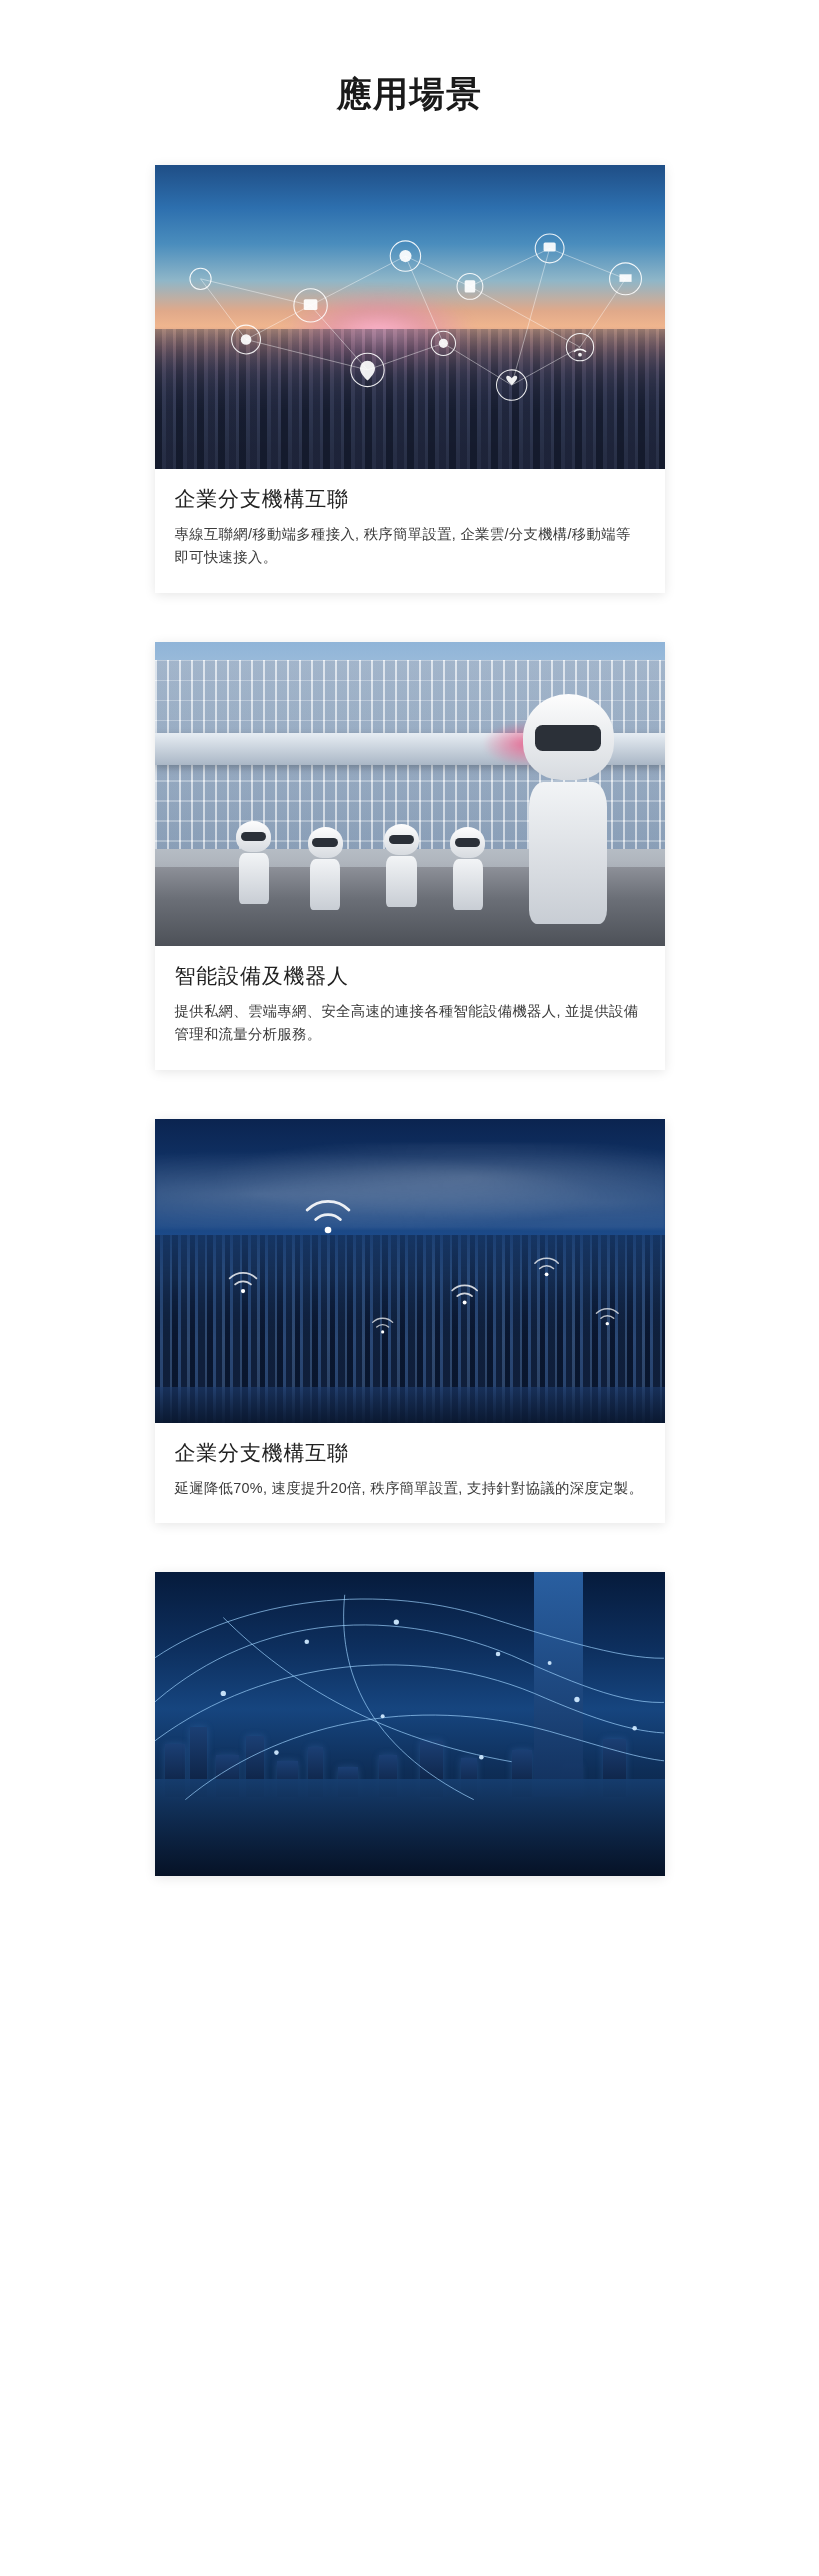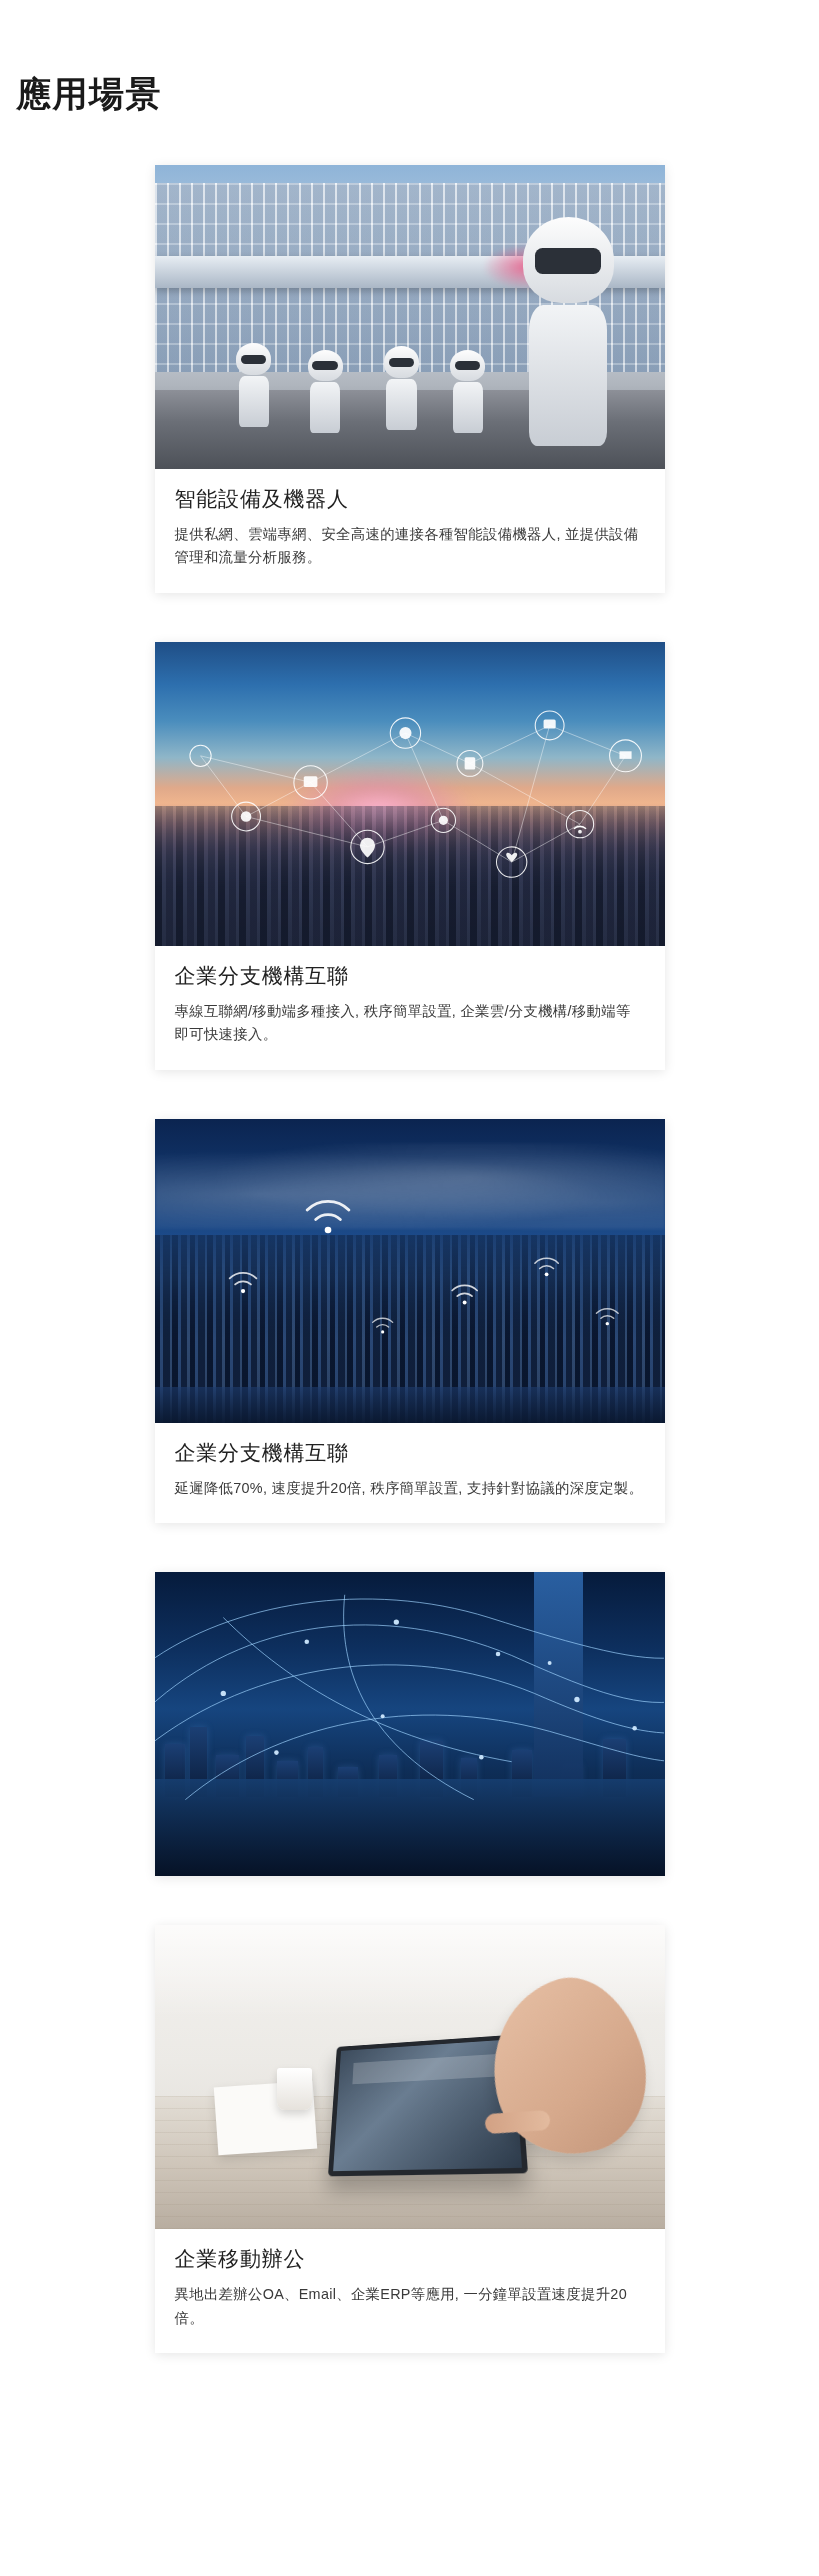--- a/index.html
+++ b/index.html
@@ -15,25 +15,26 @@
   }
   .page {
     width: 819px;
     min-height: 2576px;
     background: #ffffff;
     position: relative;
     box-sizing: border-box;
     padding-top: 73px;
   }
   .page-title {
+    text-align: center;
     font-size: 35px;
     font-weight: bold;
     color: #1a1a1a;
     letter-spacing: 1.5px;
-    margin: 0 0 50px 16px;
+    margin: 0 0 50px 0;
     line-height: 1.2;
   }
   .cards {
     width: 510px;
     margin: 0 auto;
     display: flex;
     flex-direction: column;
     gap: 49px;
   }
   .card {
@@ -304,53 +305,20 @@
   }
 </style>
 </head>
 <body>
 
 <div class="page">
 
   <h1 class="page-title">應用場景</h1>
 
   <div class="cards">
-
-    <div class="card">
-      <div class="card-image img-robots">
-        <div class="bld"></div>
-        <div class="canopy"></div>
-        <div class="pinkglow"></div>
-        <div class="ground"></div>
-        <div class="robot big">
-          <div class="head"></div>
-          <div class="body"></div>
-        </div>
-        <div class="robot small" style="left:16%;">
-          <div class="head"></div>
-          <div class="body"></div>
-        </div>
-        <div class="robot small" style="left:30%; bottom:12%;">
-          <div class="head"></div>
-          <div class="body"></div>
-        </div>
-        <div class="robot small" style="left:45%; bottom:13%;">
-          <div class="head"></div>
-          <div class="body"></div>
-        </div>
-        <div class="robot small" style="left:58%; bottom:12%;">
-          <div class="head"></div>
-          <div class="body"></div>
-        </div>
-      </div>
-      <div class="card-body">
-        <div class="card-title">智能設備及機器人</div>
-        <p class="card-desc">提供私網、雲端專網、安全高速的連接各種智能設備機器人, 並提供設備管理和流量分析服務。</p>
-      </div>
-    </div>
 
     <div class="card">
       <div class="card-image img-city-network">
         <div class="glow"></div>
         <div class="skyline"></div>
         <svg class="net-svg" viewBox="0 0 672 400">
           <g stroke="#ffffff" stroke-opacity="0.55" stroke-width="1" fill="none">
             <path d="M60 150 L205 185 L330 120 L415 160 L520 110 L620 150"></path>
             <path d="M205 185 L280 270 L380 235 L470 290 L560 240"></path>
             <path d="M330 120 L380 235"></path>
@@ -383,20 +351,53 @@
             <circle cx="380" cy="235" r="6"></circle>
             <path d="M470 281 c4 -7 14 -3 0 9 c-14 -12 -4 -16 0 -9 z"></path>
             <path d="M552 246 a12 12 0 0 1 16 0" stroke="#ffffff" stroke-width="2" fill="none"></path>
             <circle cx="560" cy="250" r="2.5"></circle>
           </g>
         </svg>
       </div>
       <div class="card-body">
         <div class="card-title">企業分支機構互聯</div>
         <p class="card-desc">專線互聯網/移動端多種接入, 秩序簡單設置, 企業雲/分支機構/移動端等即可快速接入。</p>
+      </div>
+    </div>
+
+    <div class="card">
+      <div class="card-image img-robots">
+        <div class="bld"></div>
+        <div class="canopy"></div>
+        <div class="pinkglow"></div>
+        <div class="ground"></div>
+        <div class="robot big">
+          <div class="head"></div>
+          <div class="body"></div>
+        </div>
+        <div class="robot small" style="left:16%;">
+          <div class="head"></div>
+          <div class="body"></div>
+        </div>
+        <div class="robot small" style="left:30%; bottom:12%;">
+          <div class="head"></div>
+          <div class="body"></div>
+        </div>
+        <div class="robot small" style="left:45%; bottom:13%;">
+          <div class="head"></div>
+          <div class="body"></div>
+        </div>
+        <div class="robot small" style="left:58%; bottom:12%;">
+          <div class="head"></div>
+          <div class="body"></div>
+        </div>
+      </div>
+      <div class="card-body">
+        <div class="card-title">智能設備及機器人</div>
+        <p class="card-desc">提供私網、雲端專網、安全高速的連接各種智能設備機器人, 並提供設備管理和流量分析服務。</p>
       </div>
     </div>
 
     <div class="card">
       <div class="card-image img-night-city">
         <div class="clouds"></div>
         <div class="city"></div>
         <div class="harbor"></div>
         <svg class="net-svg" viewBox="0 0 672 400">
           <g stroke="#ffffff" stroke-opacity="0.9" fill="none" stroke-width="3" stroke-linecap="round">
@@ -476,32 +477,16 @@
             <circle cx="632" cy="206" r="3"></circle>
             <circle cx="160" cy="238" r="3"></circle>
             <circle cx="300" cy="190" r="2.6"></circle>
             <circle cx="430" cy="244" r="3"></circle>
             <circle cx="520" cy="120" r="2.6"></circle>
           </g>
         </svg>
       </div>
     </div>
 
-    <div class="card">
-      <div class="card-image img-tablet">
-        <div class="blur-top"></div>
-        <div class="desk"></div>
-        <div class="paper"></div>
-        <div class="cup"></div>
-        <div class="tabletdev">
-          <div class="screen"></div>
-        </div>
-        <div class="hand"></div>
-      </div>
-      <div class="card-body">
-        <div class="card-title">企業移動辦公</div>
-        <p class="card-desc">異地出差辦公OA、Email、企業ERP等應用, 一分鐘單設置速度提升20倍。</p>
-      </div>
-    </div>
 
   </div>
 </div>
 
 
 </body></html>

